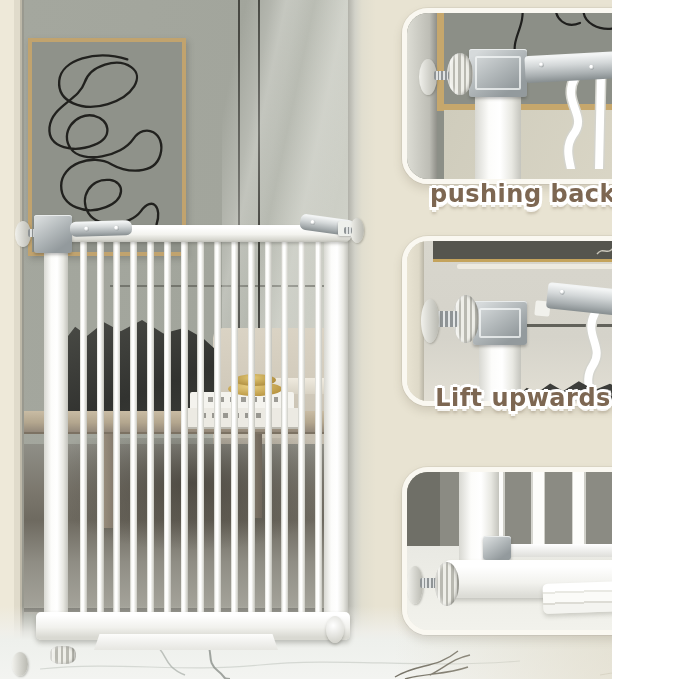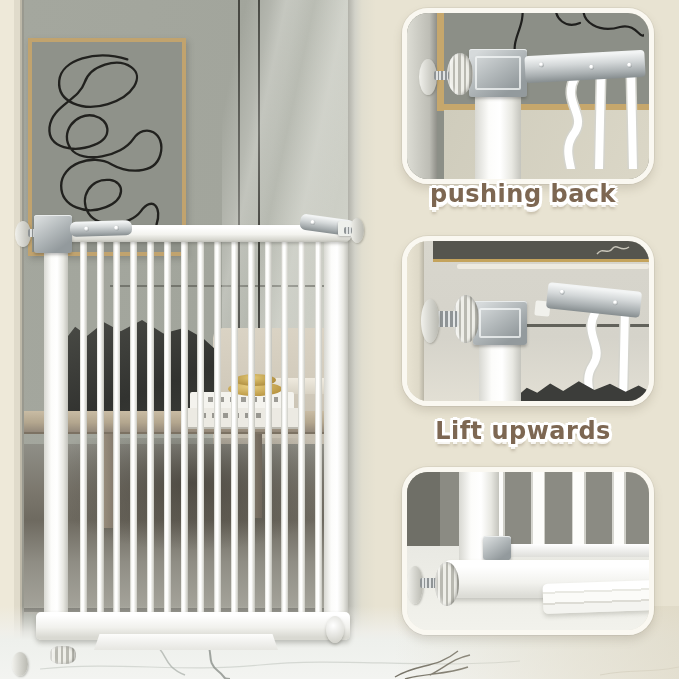--- a/index.html
+++ b/index.html
@@ -1,16 +1,16 @@
 <!DOCTYPE html>
 <html style="--background: #e8e3d2; --caption-text: #7d6752; --caption-outline: #ffffff; --panel-border: #faf8f1; --gate-white: #ffffff; --metal-gray: #b4babc; --wall-gray: #a2a59c; --frame-tan: #c1a36e; --marble: #f0f1ee;"><head>
 <meta charset="utf-8">
 <style>
   html,body{margin:0;padding:0;}
-  .stage{position:relative;width:679px;height:679px;overflow:hidden;
+  .stage{position:relative;width:612px;height:679px;overflow:hidden;
          background:var(--background,#e8e3d2);
          font-family:"DejaVu Sans","Liberation Sans",sans-serif;}
 
   
   .photo{position:absolute;left:0;top:0;width:372px;height:679px;}
   .jamb-left{position:absolute;left:0;top:0;width:24px;height:652px;
     background:linear-gradient(90deg,#eee9d9 0 14px,#e0dbcb 14px 20px,#bdb8a8 20px 22px,#99998f 22px 24px);}
   .jamb-right{position:absolute;left:348px;top:0;width:34px;height:650px;
     background:linear-gradient(90deg,#b2b2aa 0px,#d2d2c9 7px,#e1decf 14px,var(--background,#e8e3d2) 28px);}
   .room{position:absolute;left:22px;top:0;width:330px;height:652px;overflow:hidden;
@@ -162,21 +162,21 @@
     box-shadow:0 3px 4px rgba(80,80,70,.22);}
 
   
   .caption{position:absolute;left:398px;width:250px;text-align:center;z-index:5;
     font-weight:bold;font-size:24px;letter-spacing:.5px;color:var(--caption-text,#7d6752);
     text-shadow:
       -2.5px -2.5px 0 #fff, 2.5px -2.5px 0 #fff, -2.5px 2.5px 0 #fff, 2.5px 2.5px 0 #fff,
       -3px 0 0 #fff, 3px 0 0 #fff, 0 -3px 0 #fff, 0 3px 0 #fff,
       0 5px 0 rgba(255,255,255,.85), 0 7px 3px rgba(150,138,115,.45);}
   .cap-1{top:180px;}
-  .cap-2{top:417px;}
+  .cap-2{top:384px;}
   .cap-3{top:631px;}
 </style>
 </head>
 <body>
 
 <div class="stage">
 
   <div class="photo">
     <div class="room">
       <div class="art">

